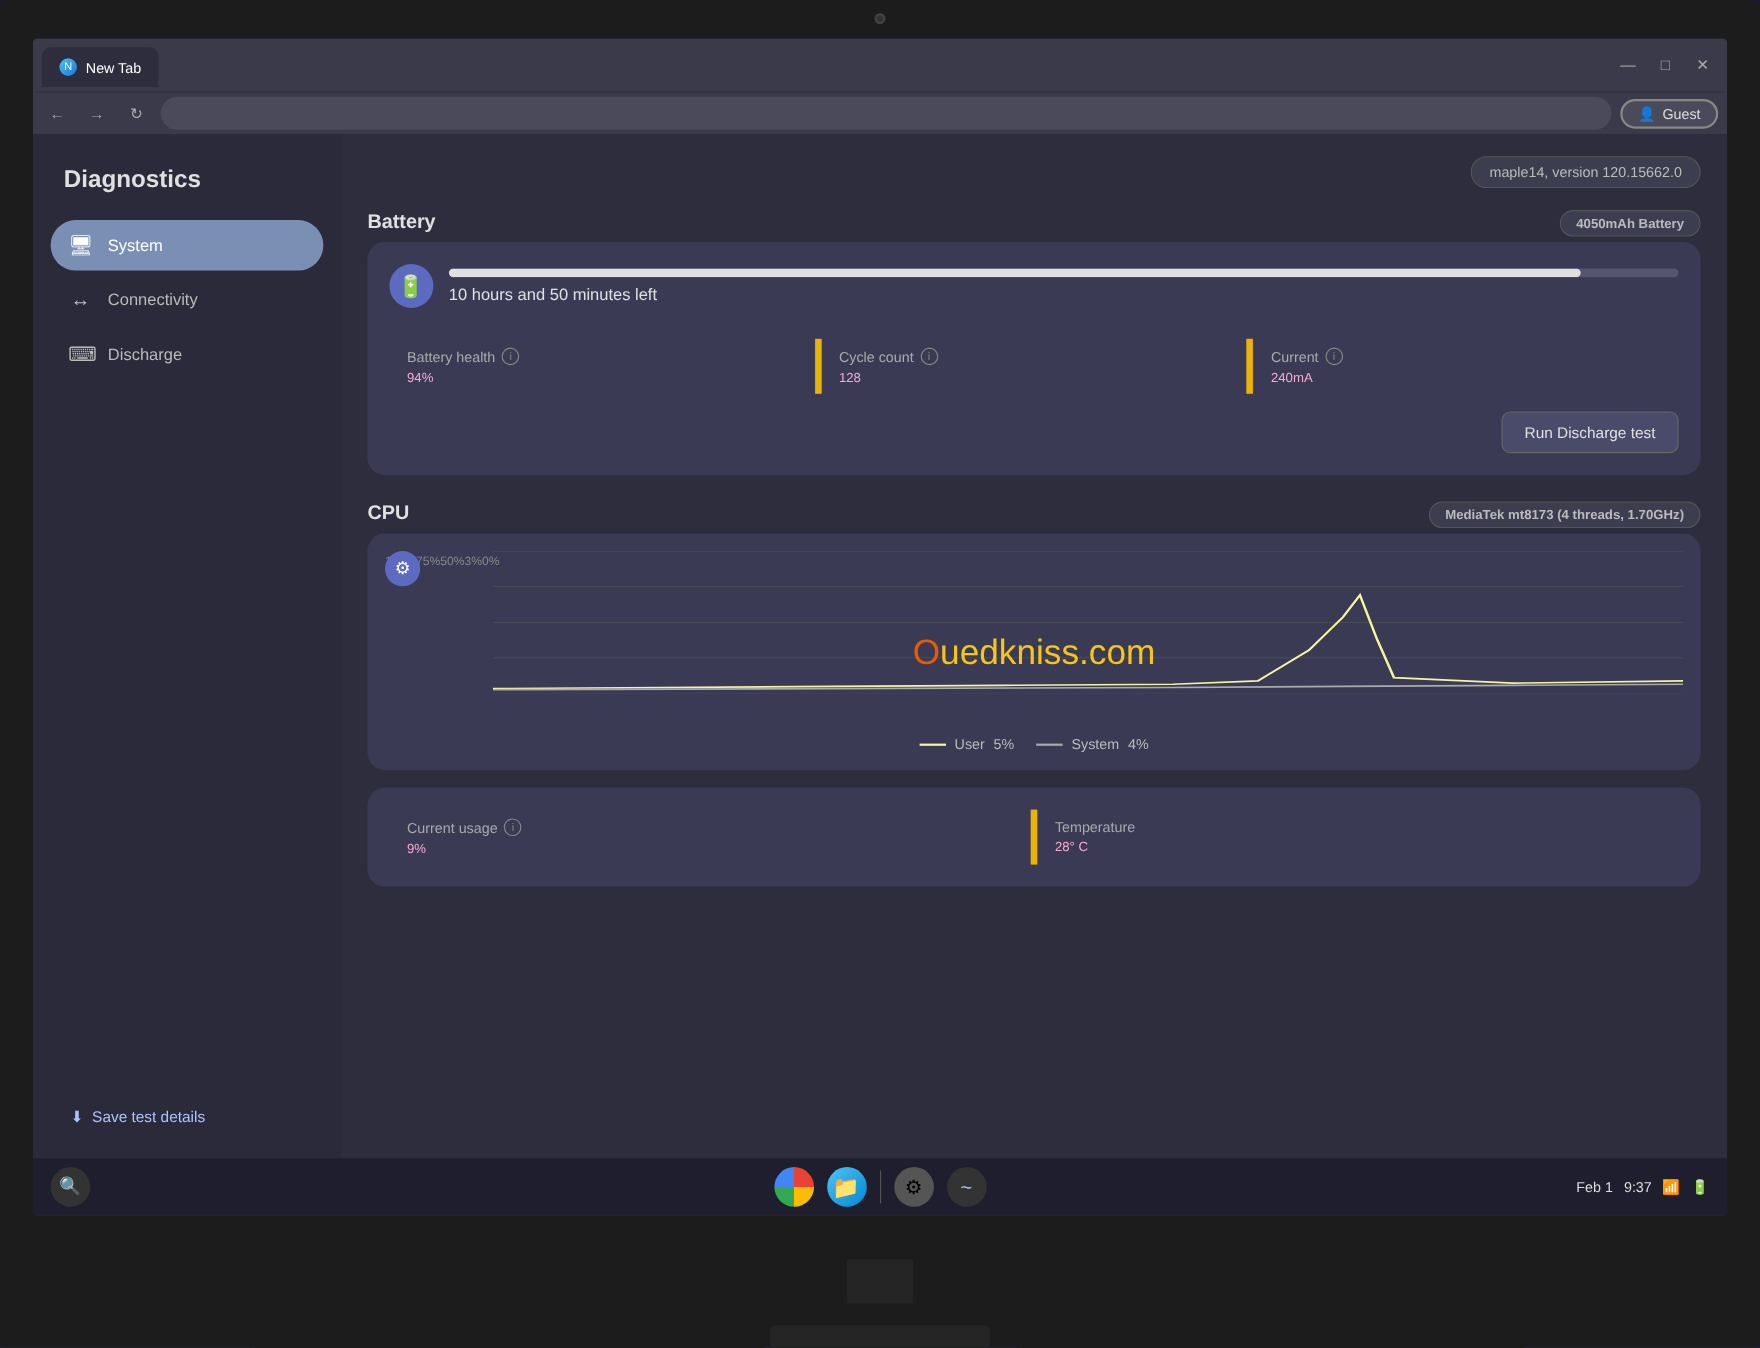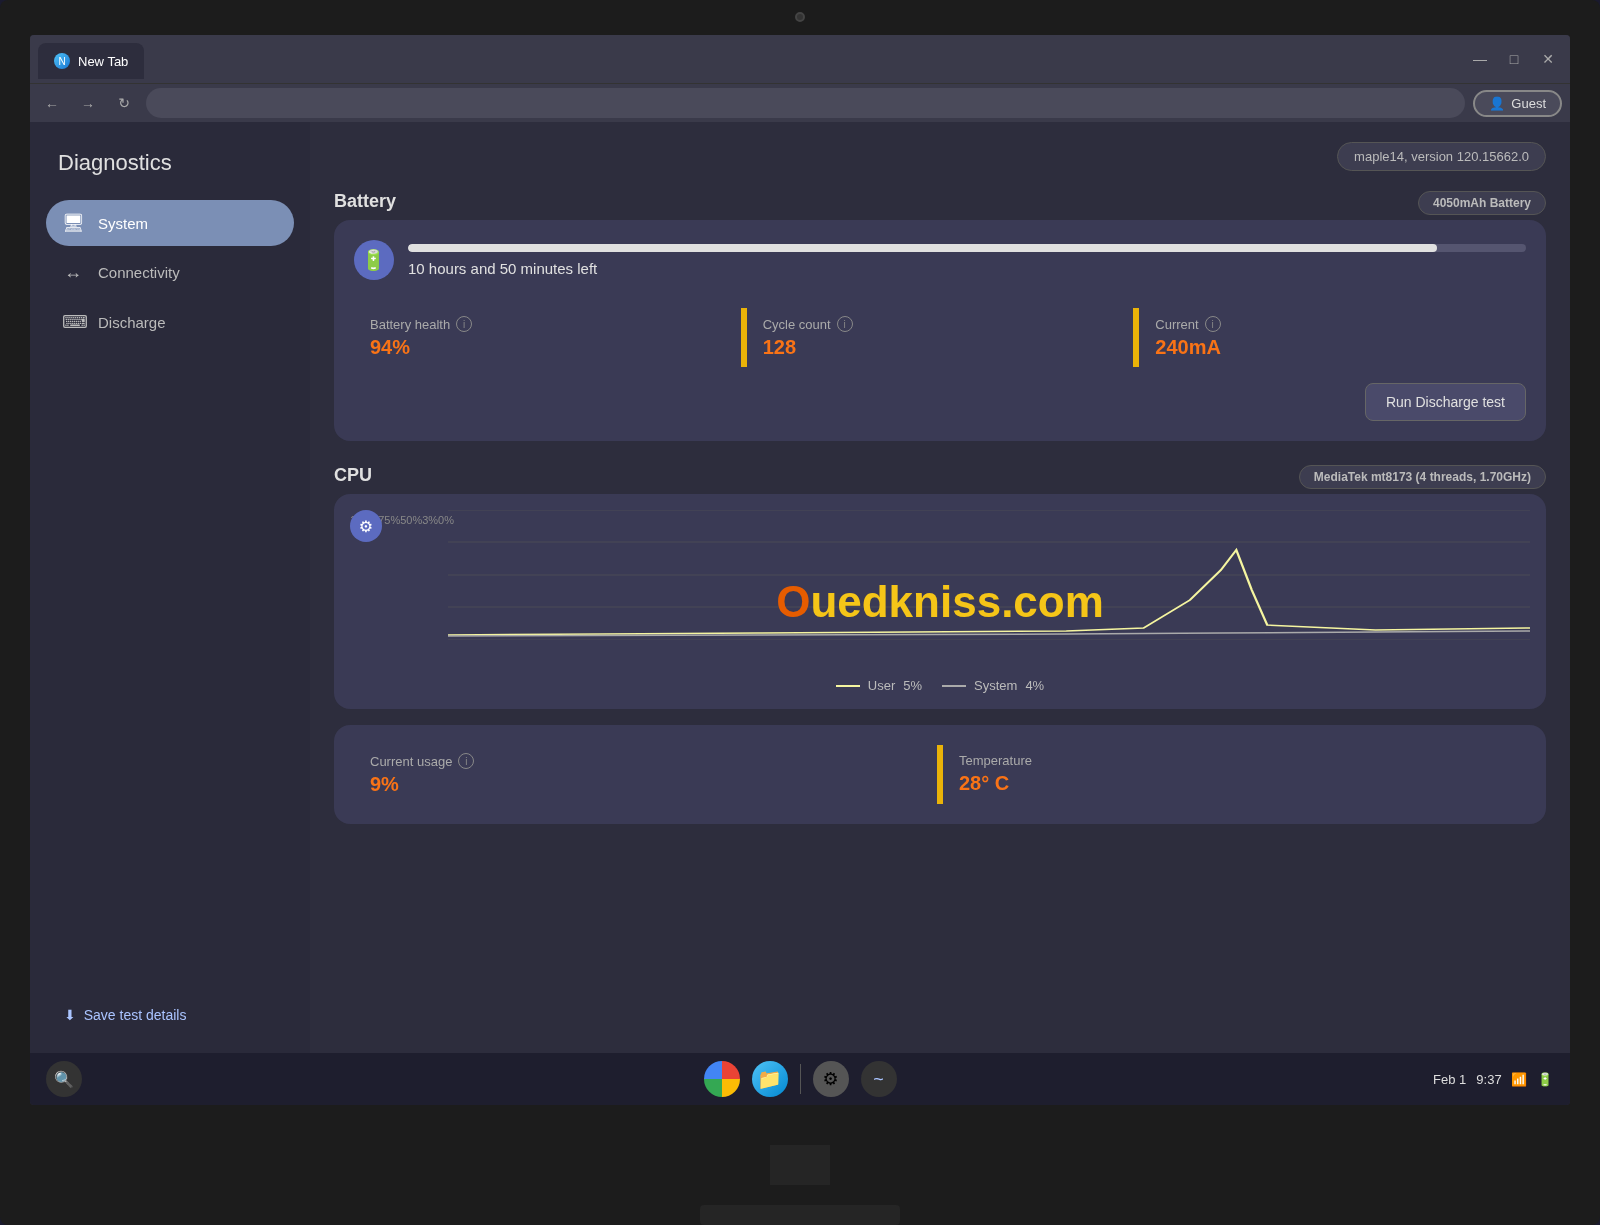--- a/index.html
+++ b/index.html
@@ -130,21 +130,21 @@
       padding: 20px 16px;
       flex-shrink: 0;
       display: flex;
       flex-direction: column;
       gap: 4px;
     }
 
     .app-title {
       font-size: 22px;
       color: #e0e0e0;
-      font-weight: 400;
+      font-weight: 700;
       padding: 8px 12px 20px 12px;
     }
 
     .sidebar-item {
       display: flex;
       align-items: center;
       gap: 14px;
       padding: 12px 16px;
       border-radius: 24px;
       cursor: pointer;
@@ -295,23 +295,23 @@
       border: 1px solid #888;
       display: inline-flex;
       align-items: center;
       justify-content: center;
       font-size: 10px;
       color: #888;
       cursor: pointer;
     }
 
     .stat-value {
-      font-size: 20px;
-      color: #f97316;
-      font-weight: 700;
+      font-size: 12px;
+      color: #f9a8d4;
+      font-weight: 400;
     }
 
     .discharge-btn {
       display: block;
       margin-left: auto;
       background: #4a4a6a;
       border: 1px solid #666;
       border-radius: 8px;
       padding: 10px 20px;
       color: #e0e0e0;
@@ -387,22 +387,22 @@
     .cpu-stats {
       display: flex;
       gap: 0;
     }
 
     .ouedkniss-watermark {
       position: absolute;
       top: 50%;
       left: 50%;
       transform: translate(-50%, -50%);
-      font-size: 44px;
-      font-weight: bold;
+      font-size: 32px;
+      font-weight: normal;
       z-index: 10;
       pointer-events: none;
     }
 
     .ouedkniss-o { color: #e65c00; }
     .ouedkniss-rest { color: #f5c518; }
 
     
     .taskbar {
       height: 52px;

